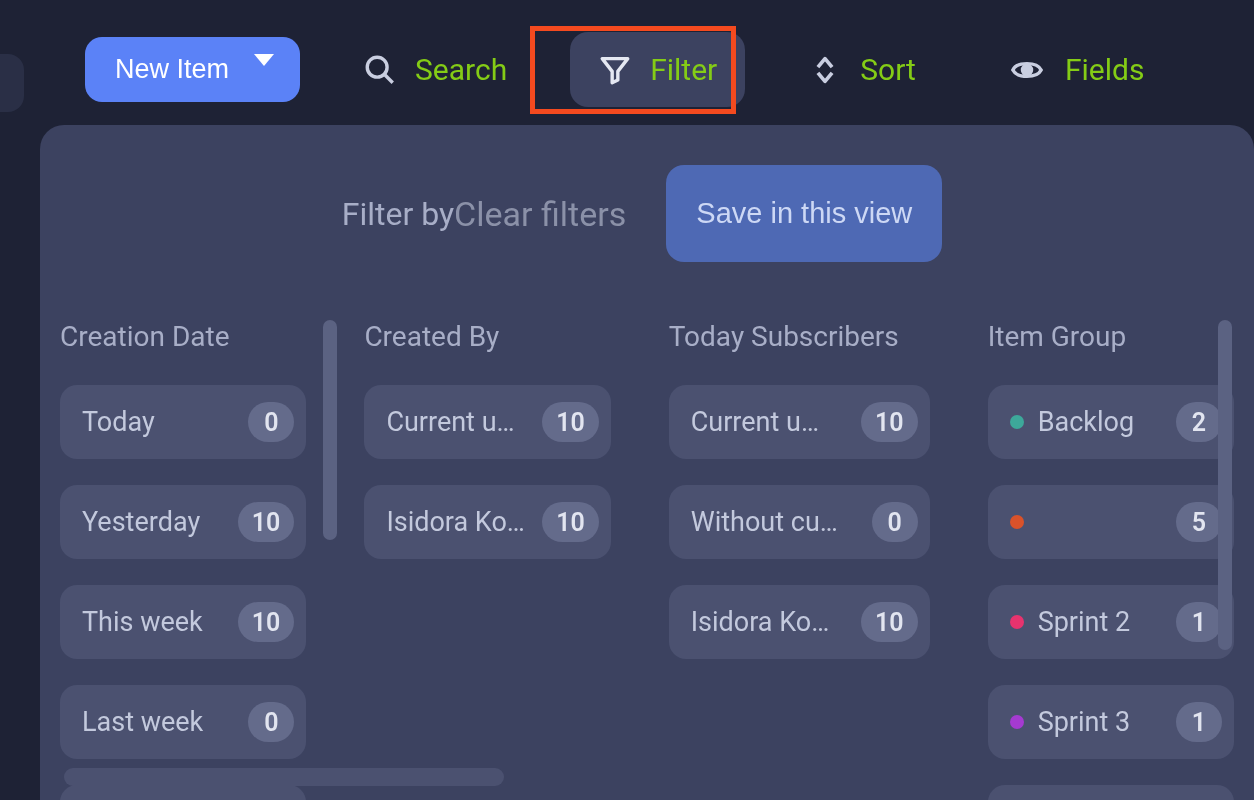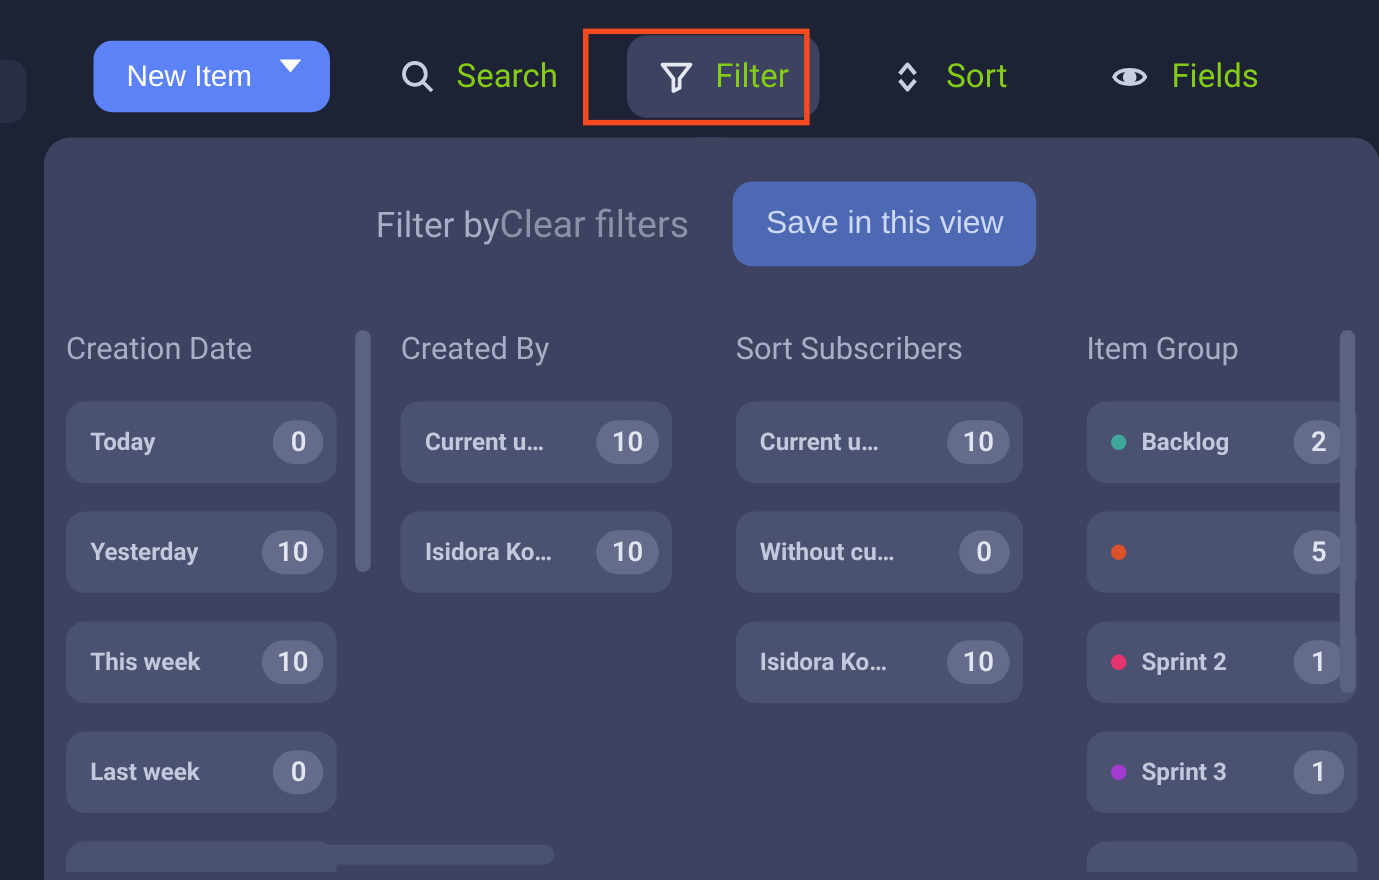--- a/index.html
+++ b/index.html
@@ -97,21 +97,21 @@
       display: flex;
       align-items: center;
       gap: 40px;
     }
     .clear-link { font-size: 34px; color: #8b91a8; cursor: pointer; }
     .save-btn {
       background: #4e69b4;
       color: #cdd8f5;
       border: none;
       border-radius: 18px;
-      padding: 22px 30px;
+      padding: 32px 30px;
       font-size: 29px;
       cursor: pointer;
     }
     .cols {
       display: flex;
       gap: 58px;
       margin-top: 28px;
       position: relative;
     }
     .col { width: 255px; display: flex; flex-direction: column; gap: 26px; }
@@ -138,28 +138,27 @@
     .opt {
       background: #4b5170;
       border-radius: 17px;
       padding: 17px 12px 17px 22px;
       display: flex;
       align-items: center;
       justify-content: space-between;
       cursor: pointer;
     }
     .opt-label {
-      font-size: 22px;
+      font-size: 27px;
       color: #c3c9dd;
       overflow: hidden;
       text-overflow: ellipsis;
       white-space: nowrap;
       flex: 1;
       margin-right: 10px;
-      font-weight: bold;
     }
     .badge {
       background: #646b8b;
       color: #e2e5f0;
       font-size: 25px;
       font-weight: 600;
       border-radius: 20px;
       min-width: 46px;
       height: 40px;
       display: inline-flex;
@@ -311,21 +310,21 @@
         <span class="opt-label">Current u…</span>
         <span class="badge">10</span>
       </div>
       <div class="opt">
         <span class="opt-label">Isidora Ko…</span>
         <span class="badge">10</span>
       </div>
     </div>
 
     <div class="col wide">
-      <div class="col-title">Sort Subscribers</div>
+      <div class="col-title">Today Subscribers</div>
       <div class="opt">
         <span class="opt-label">Current u…</span>
         <span class="badge">10</span>
       </div>
       <div class="opt">
         <span class="opt-label">Without cu…</span>
         <span class="badge">0</span>
       </div>
       <div class="opt">
         <span class="opt-label">Isidora Ko…</span>

